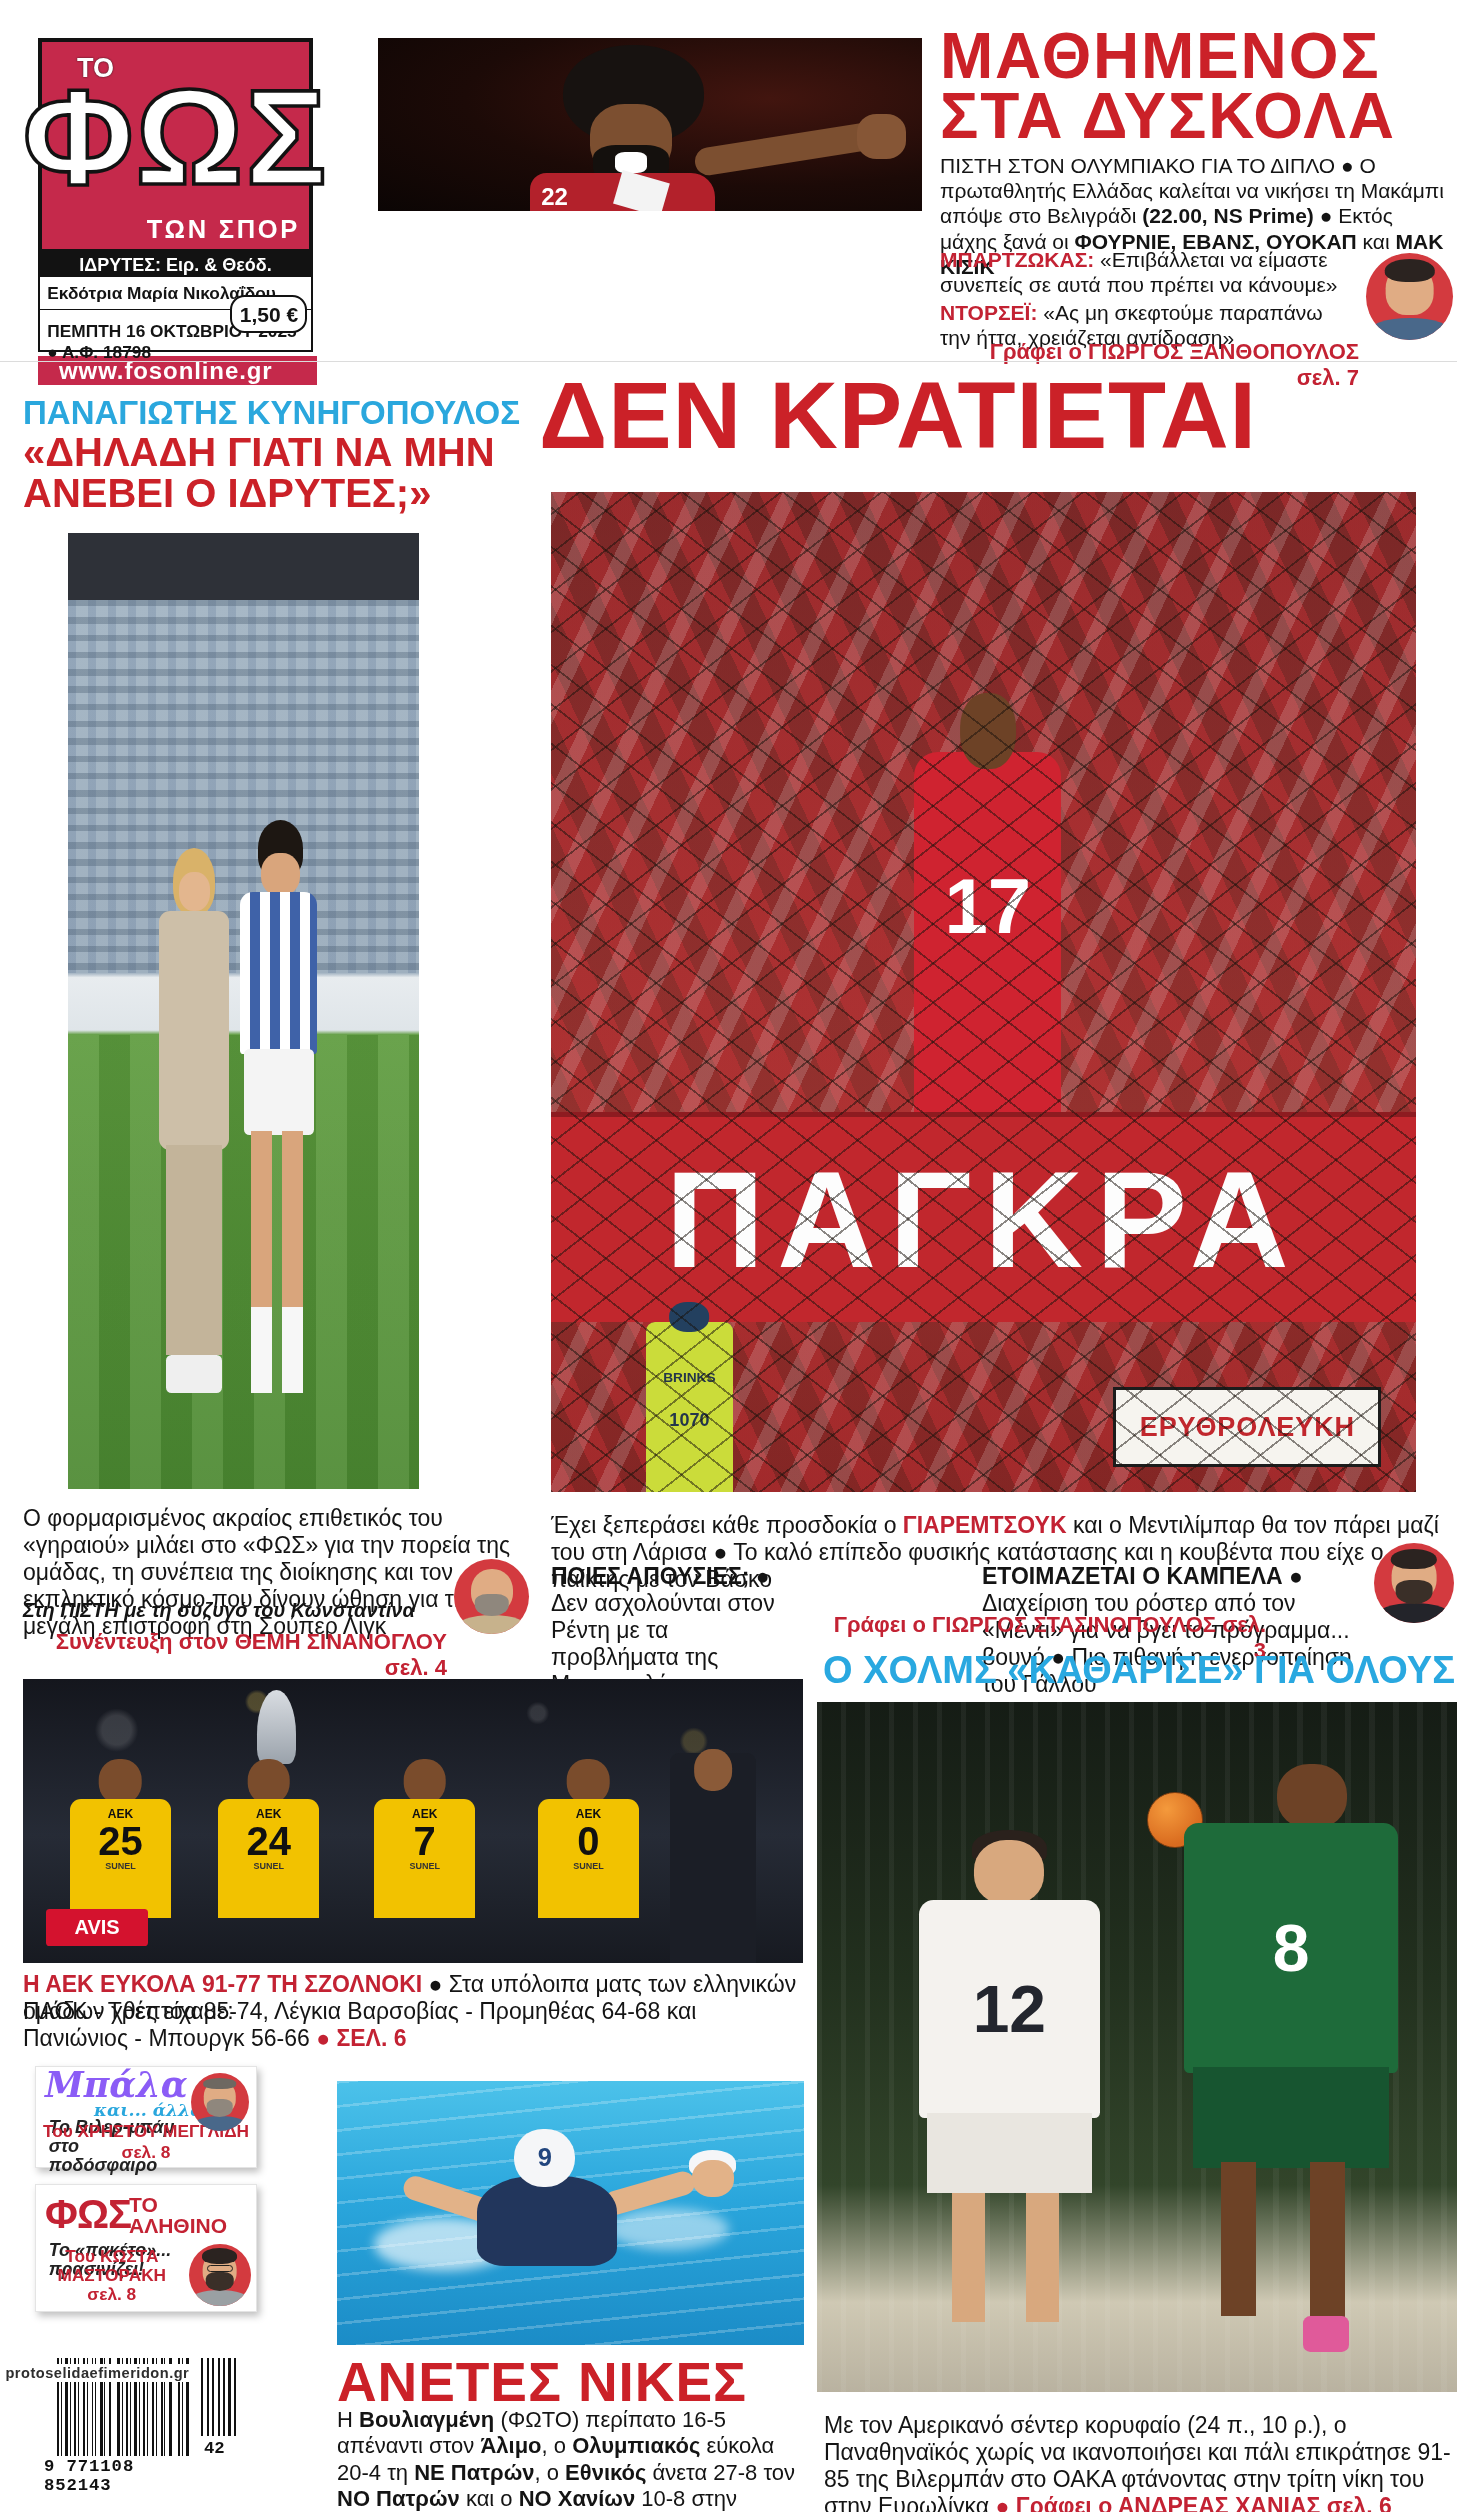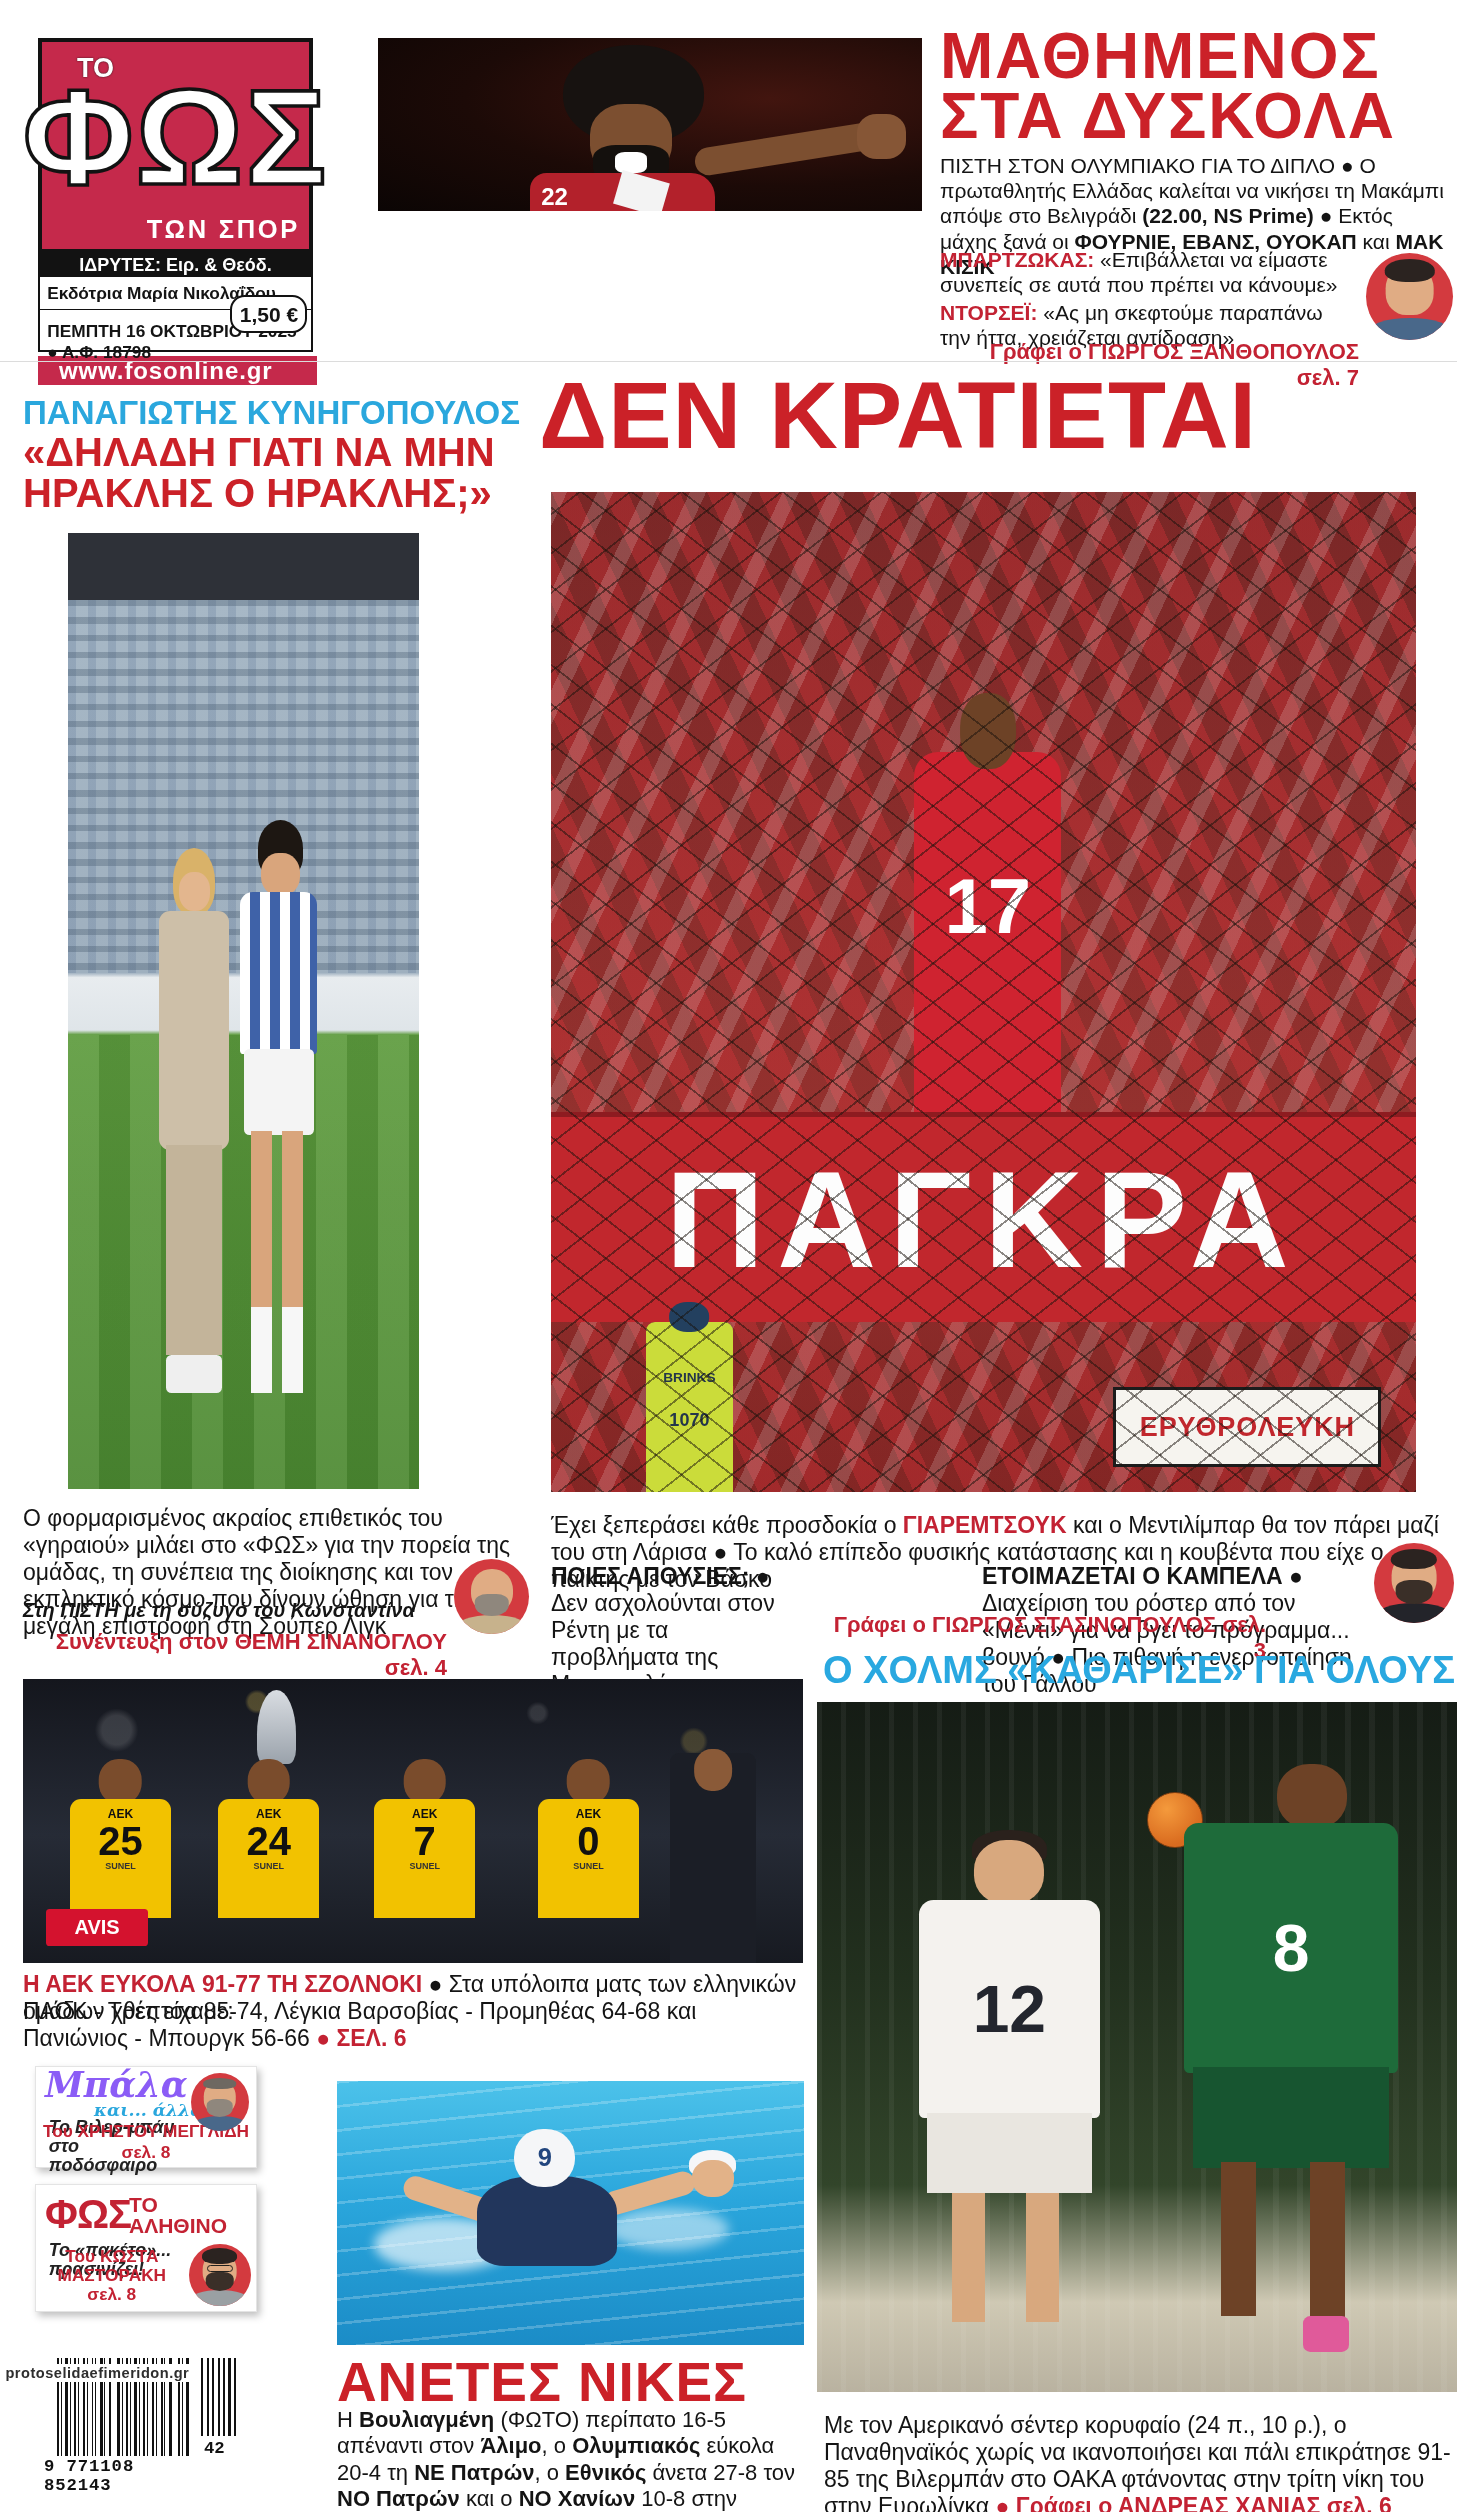--- a/index.html
+++ b/index.html
@@ -233,21 +233,21 @@
     <div class="av-shirt"></div>
     <div class="av-head"></div>
     <div class="av-hair"></div>
   </div>
 
   <div class="abs rule"></div>
 
   <div class="abs kicker">ΠΑΝΑΓΙΩΤΗΣ ΚΥΝΗΓΟΠΟΥΛΟΣ</div>
   <div class="abs h-left">
     <div>«ΔΗΛΑΔΗ ΓΙΑΤΙ ΝΑ ΜΗΝ</div>
-    <div>ΗΡΑΚΛΗΣ Ο ΗΡΑΚΛΗΣ;»</div>
+    <div>ΑΝΕΒΕΙ Ο ΙΔΡΥΤΕΣ;»</div>
   </div>
 
   <div class="photo ph-couple">
     <div class="cp-stands"></div>
     <div class="cp-grass"></div>
     <div class="cp-w-hair"></div>
     <div class="cp-w-face"></div>
     <div class="cp-w-coat"></div>
     <div class="cp-w-pants"></div>
     <div class="cp-w-shoes"></div>

